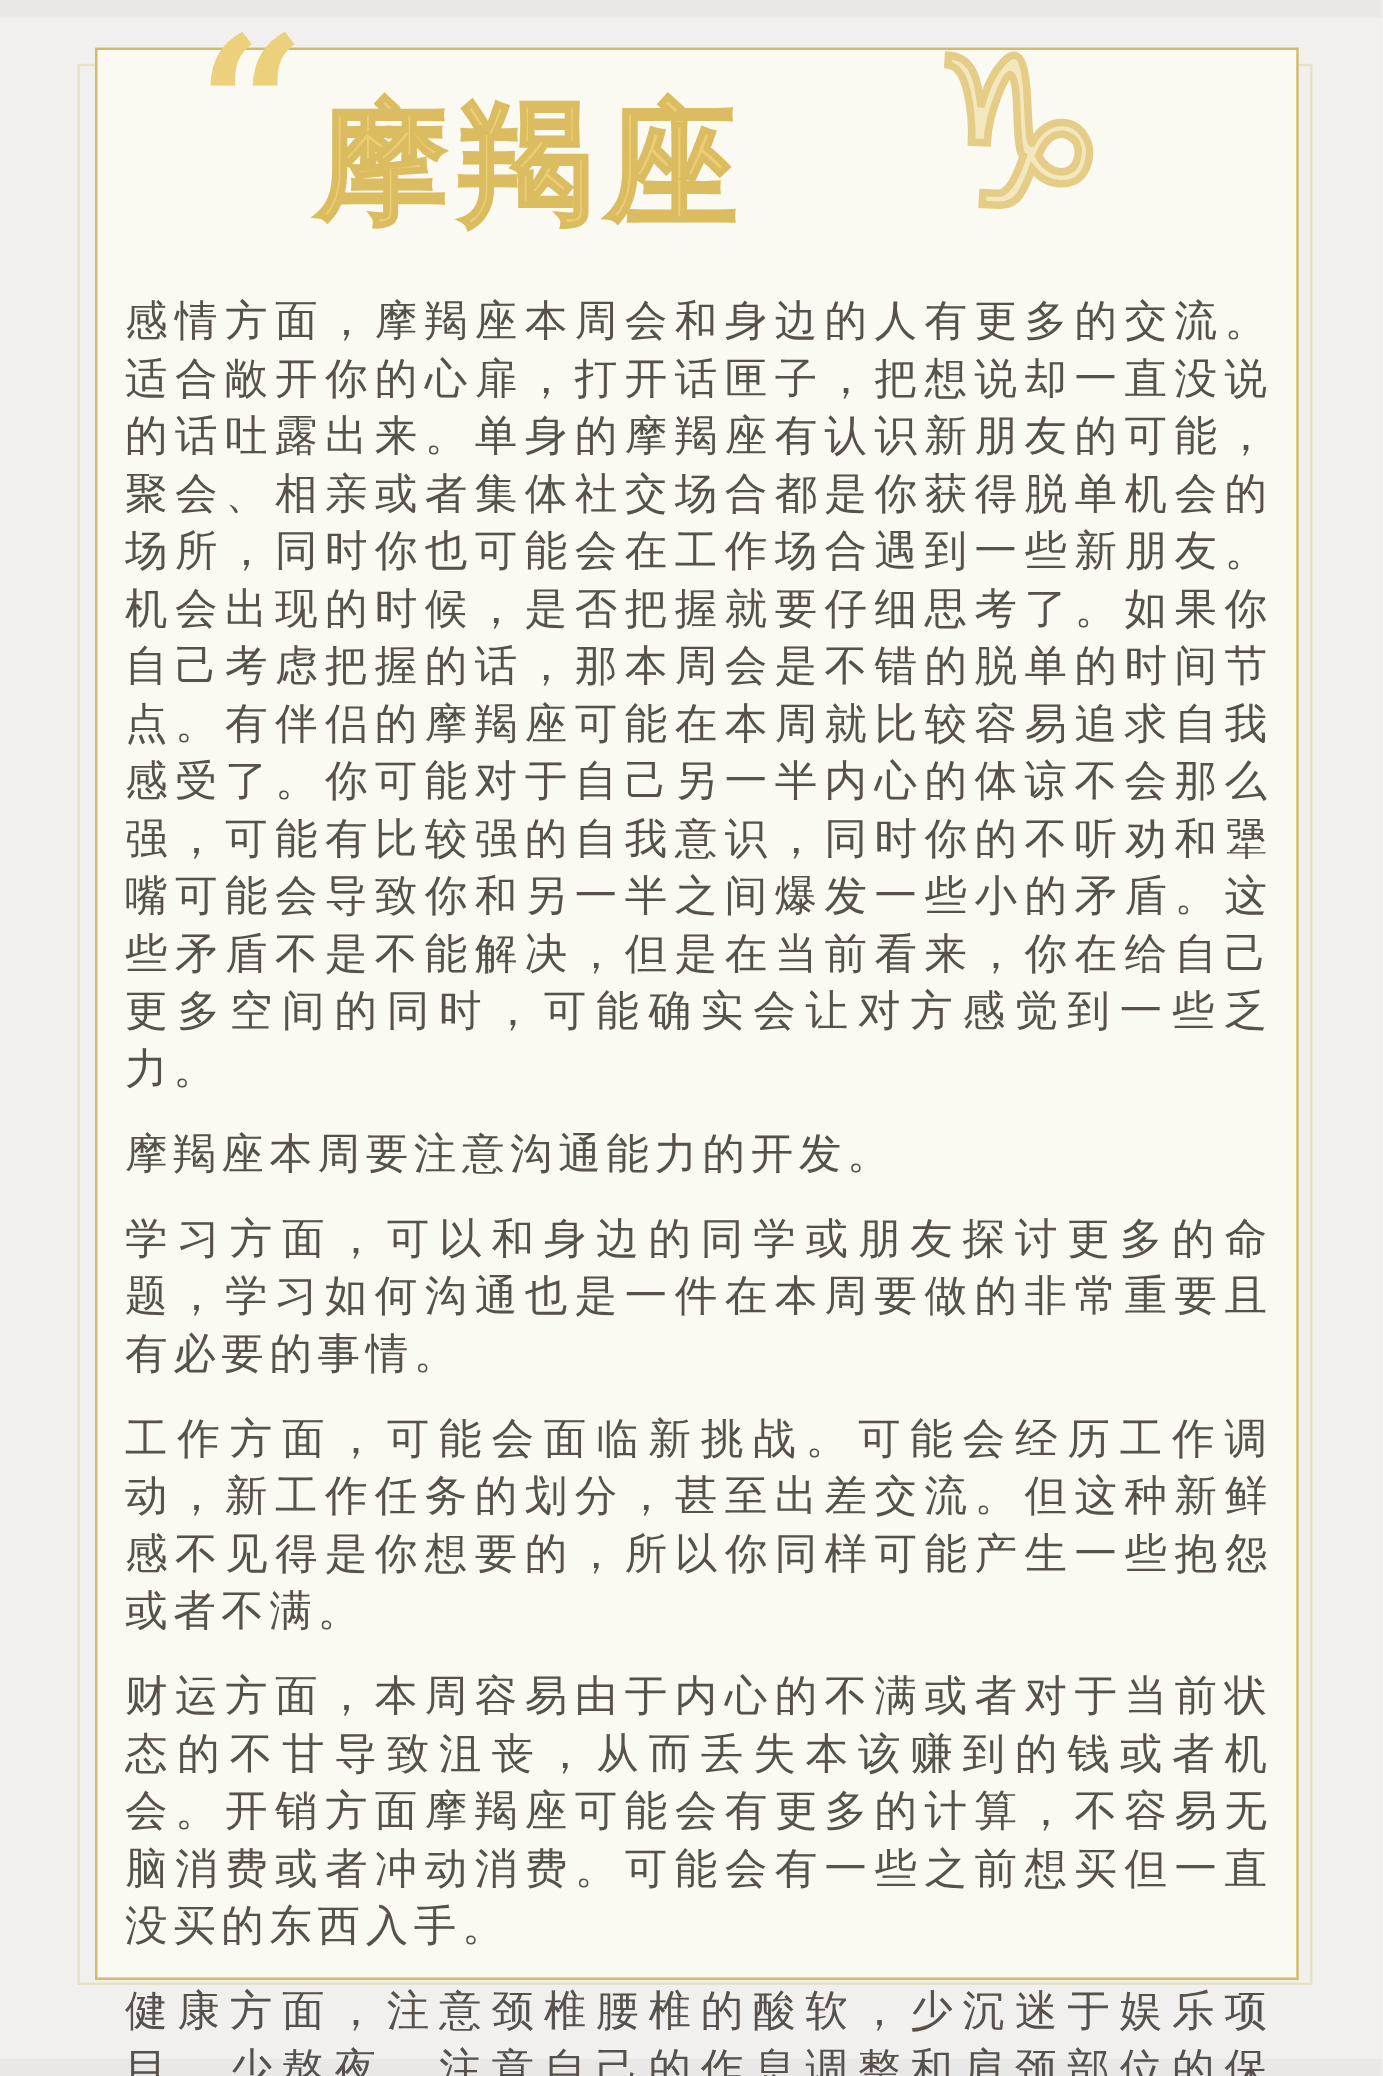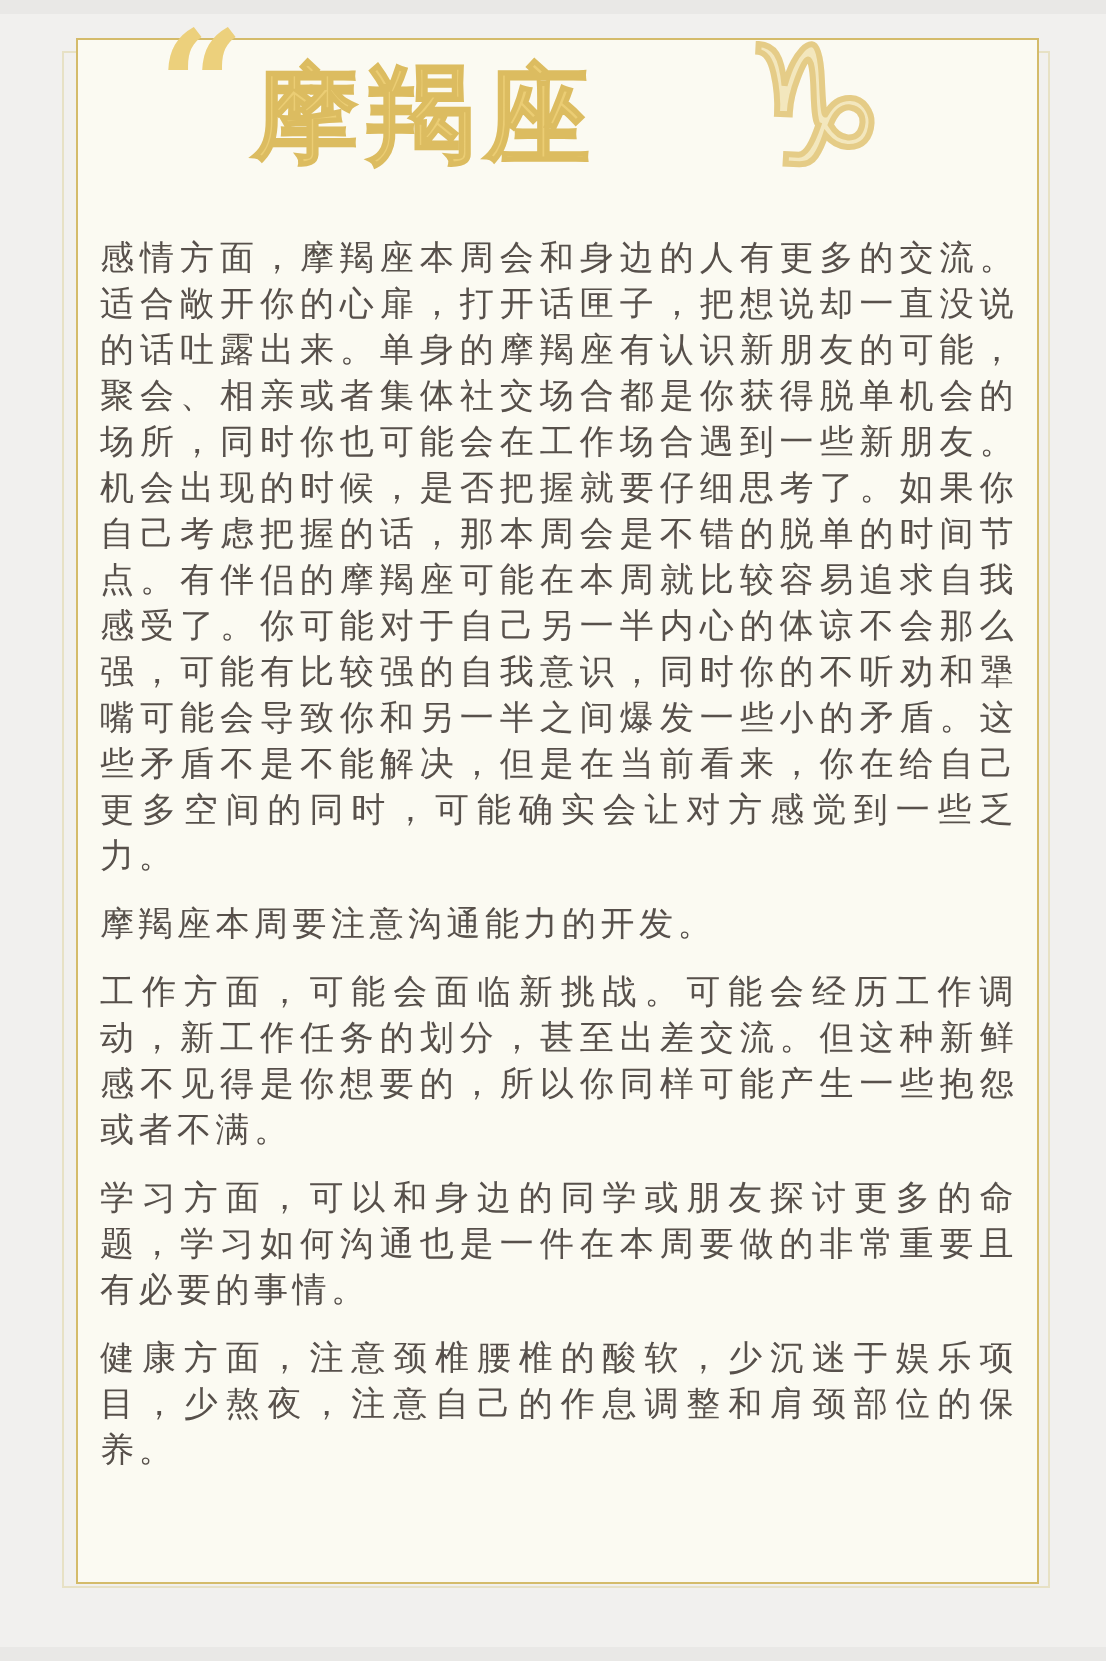--- a/index.html
+++ b/index.html
@@ -66,21 +66,21 @@
     font-family: "DejaVu Serif", "Liberation Serif", serif;
     font-weight: 700;
     font-size: 150px;
     line-height: 150px;
     color: #ecd07c;
     letter-spacing: -10px;
   }
   .page-title {
     position: absolute;
     left: 152px;
-    top: 22px;
+    top: 38px;
     font-family: "DejaVu Sans", "Liberation Sans", sans-serif;
     font-weight: 700;
     font-size: 106px;
     line-height: 110px;
     color: #ebcd74;
     letter-spacing: 10px;
     -webkit-text-stroke: 2px #dcbc60;
     white-space: nowrap;
   }
   .zodiac-symbol {
@@ -120,19 +120,20 @@
 
   <div class="title-row">
     <span class="quote-mark">“</span>
     <span class="page-title">摩羯座</span>
     <span class="zodiac-symbol">♑</span>
   </div>
 
   <div class="article">
     <p>感情方面，摩羯座本周会和身边的人有更多的交流。适合敞开你的心扉，打开话匣子，把想说却一直没说的话吐露出来。单身的摩羯座有认识新朋友的可能，聚会、相亲或者集体社交场合都是你获得脱单机会的场所，同时你也可能会在工作场合遇到一些新朋友。机会出现的时候，是否把握就要仔细思考了。如果你自己考虑把握的话，那本周会是不错的脱单的时间节点。有伴侣的摩羯座可能在本周就比较容易追求自我感受了。你可能对于自己另一半内心的体谅不会那么强，可能有比较强的自我意识，同时你的不听劝和犟嘴可能会导致你和另一半之间爆发一些小的矛盾。这些矛盾不是不能解决，但是在当前看来，你在给自己更多空间的同时，可能确实会让对方感觉到一些乏力。</p>
     <p>摩羯座本周要注意沟通能力的开发。</p>
+    <p>学习方面，可以和身边的同学或朋友探讨更多的命题，学习如何沟通也是一件在本周要做的非常重要且有必要的事情。</p>
     <p>工作方面，可能会面临新挑战。可能会经历工作调动，新工作任务的划分，甚至出差交流。但这种新鲜感不见得是你想要的，所以你同样可能产生一些抱怨或者不满。</p>
-    <p>学习方面，可以和身边的同学或朋友探讨更多的命题，学习如何沟通也是一件在本周要做的非常重要且有必要的事情。</p>
+    <p>财运方面，本周容易由于内心的不满或者对于当前状态的不甘导致沮丧，从而丢失本该赚到的钱或者机会。开销方面摩羯座可能会有更多的计算，不容易无脑消费或者冲动消费。可能会有一些之前想买但一直没买的东西入手。</p>
     <p>健康方面，注意颈椎腰椎的酸软，少沉迷于娱乐项目，少熬夜，注意自己的作息调整和肩颈部位的保养。</p>
 
   </div>
 
 </div>
 
 </body></html>

